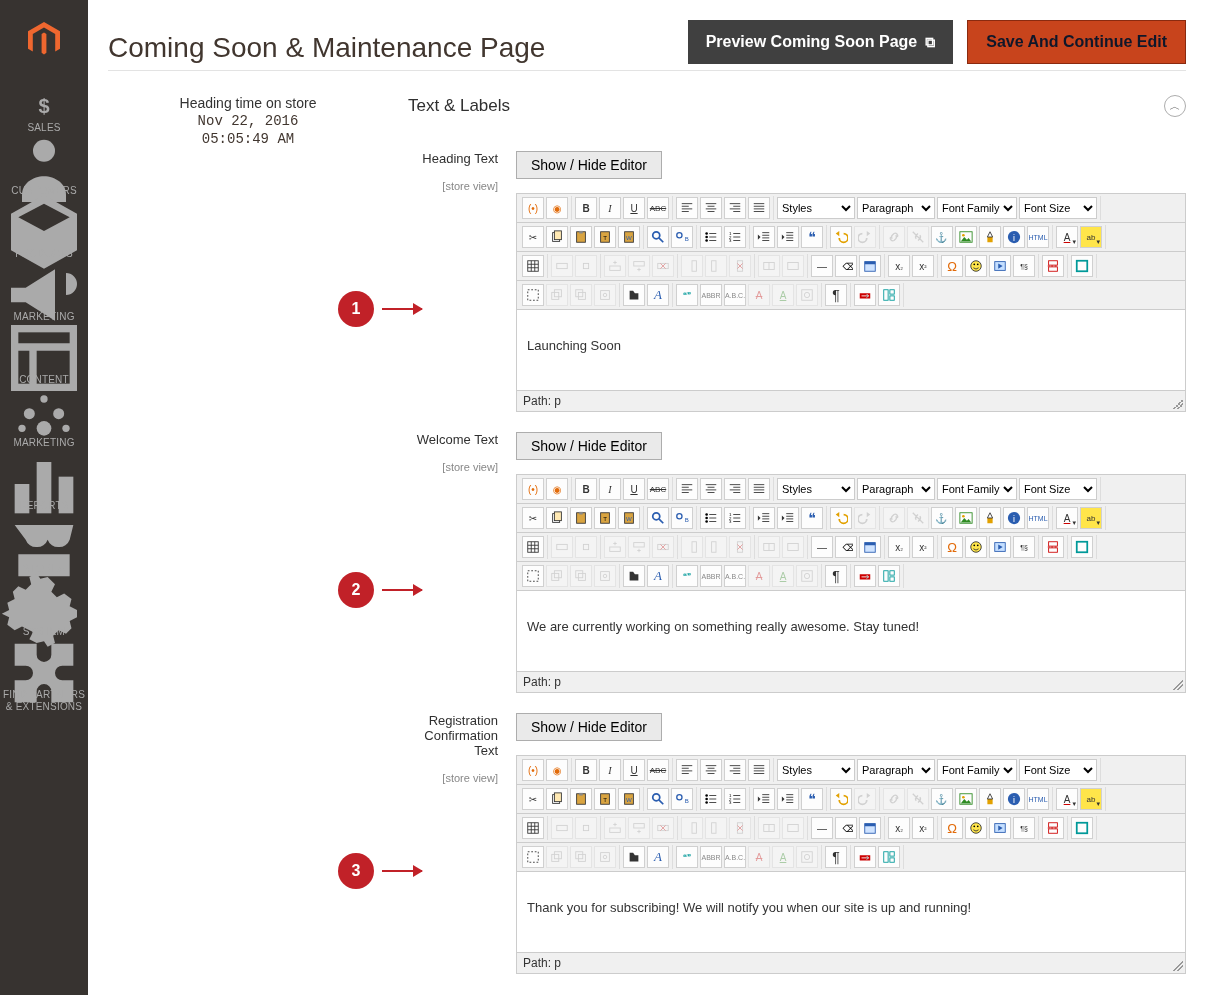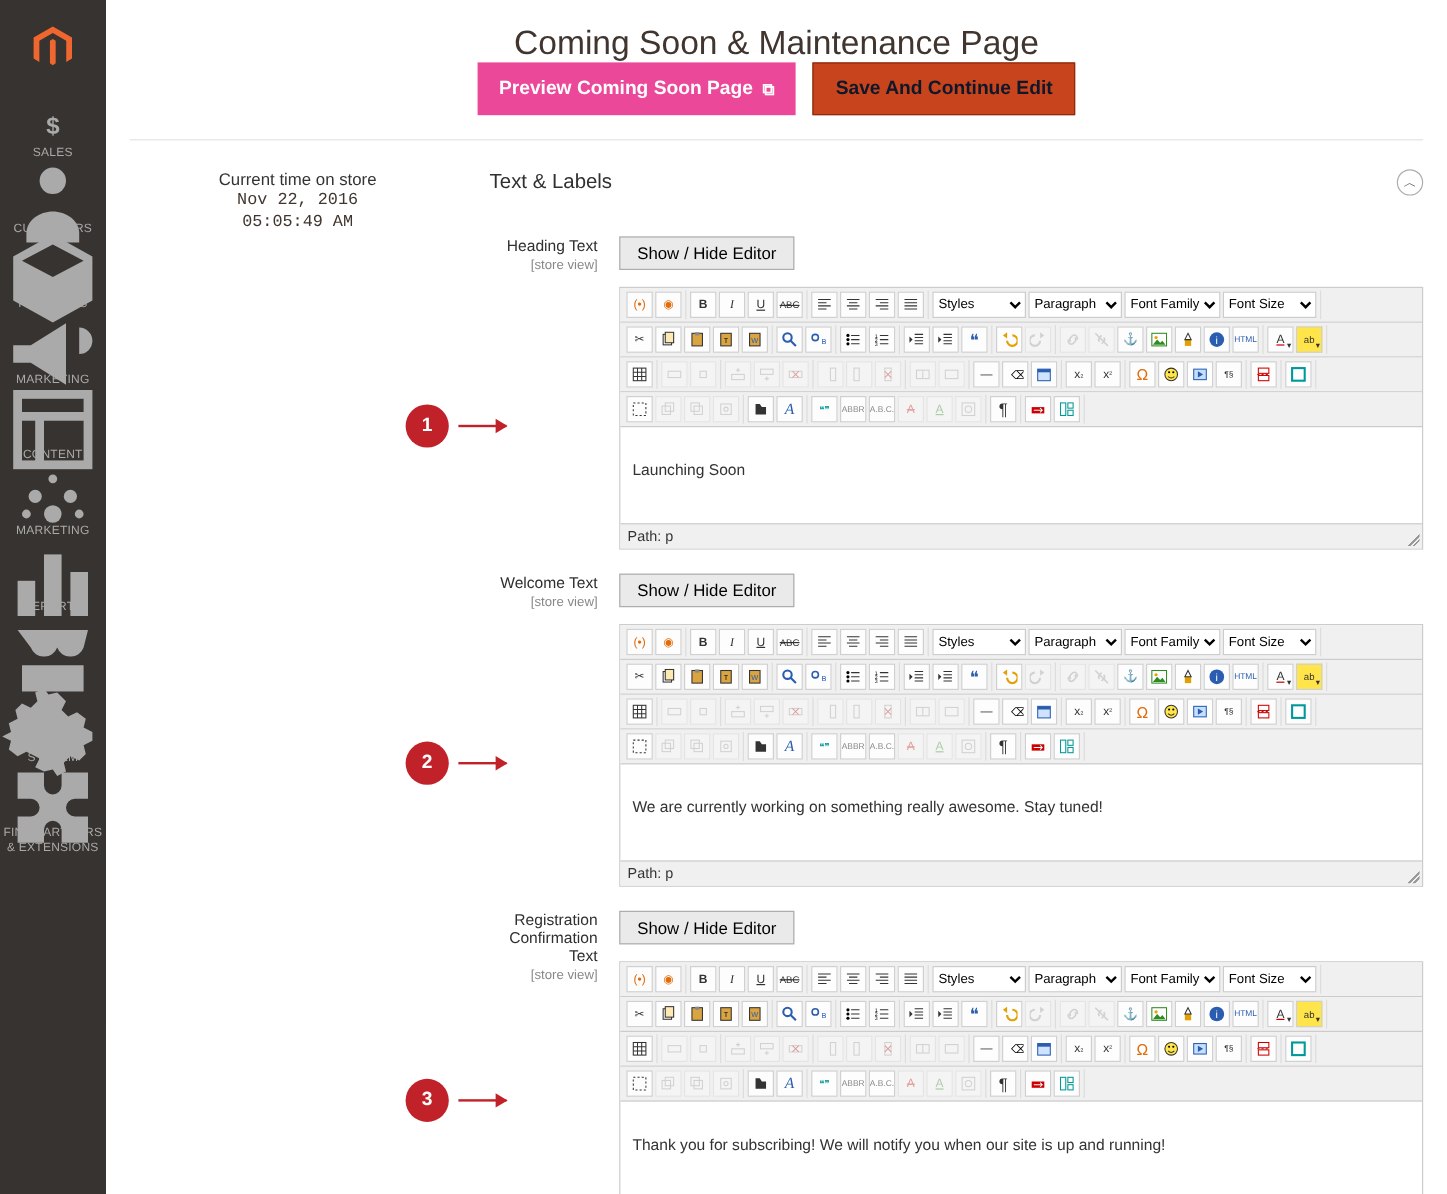--- a/index.html
+++ b/index.html
@@ -9,39 +9,39 @@
 
 .sidebar { width: 88px; background: #373330; color: #aaa; display: flex; flex-direction: column; align-items: center; padding-top: 20px; position: fixed; left:0; top:0; bottom:0; }
 .sidebar-logo { width: 40px; height: 40px; margin-bottom: 24px; display:flex; align-items:center; justify-content:center; }
 .sidebar-logo svg { width: 40px; height: 40px; }
 .nav-item { width: 100%; text-align: center; padding: 10px 0 14px 0; cursor: pointer; }
 .nav-icon { height: 24px; display: flex; align-items: center; justify-content: center; margin-bottom: 4px; color: #aaa; }
 .nav-label { font-size: 10px; letter-spacing: .2px; color: #aaa; }
 
 
 .main { margin-left: 88px; flex: 1; padding: 0 20px 40px 20px; }
-.header { display: flex; align-items: center; justify-content: space-between; padding: 20px 0 20px 0; border-bottom: 1px solid #e3e3e3; flex-direction: column; }
+.header { display: flex; align-items: flex-end; justify-content: space-between; padding: 20px 0 6px 0; border-bottom: 1px solid #e3e3e3; }
 .page-title { font-size: 28px; font-weight: 300; color: #41362f; }
 .header-actions { display: flex; gap: 14px; }
 .btn { font-size: 16px; font-weight: 600; padding: 12px 18px; border: none; cursor: pointer; display:inline-flex; align-items:center; gap:8px; }
-.btn-preview { background: #ec4899; color: #fff; }
+.btn-preview { background: #404040; color: #fff; }
 .btn-save { background: #c8441c; color: #0f172a; border:1px solid #8a2a0f; }
 .btn-small { background: #eaeaea; border: 1px solid #adadad; padding: 5px 14px; font-size: 14px; font-weight: 400; cursor: pointer; }
 
 .content-grid { display: grid; grid-template-columns: 280px 1fr; gap: 20px; margin-top: 10px; }
 .side-info { text-align: center; padding-top: 14px; color: #333; }
 .side-info .lbl { font-size: 14px; }
 .side-info .mono { font-family: 'Courier New', monospace; font-size: 14px; margin-top: 2px; color: #41362f; }
 
 .section-title { font-size: 17px; color: #303030; padding: 14px 0; border-bottom: none; display:flex; justify-content:space-between; align-items:center; }
 .collapse-icon { width:22px; height:22px; border:1px solid #adadad; border-radius:50%; display:flex; align-items:center; justify-content:center; font-size:11px; color:#666; }
 
 .field-row { display: grid; grid-template-columns: 90px 1fr; gap: 18px; margin-top: 20px; position: relative; }
 .field-label { text-align: right; font-size: 13px; color: #303030; }
-.field-scope { display:block; font-size: 11px; color: #888; margin-top:3px; }
+.field-scope { display:block; font-size: 11px; color: #888; margin-top:14px; }
 .field-body { }
 
 .annot { position:absolute; left:-70px; display:flex; align-items:center; gap:8px; }
 .annot-circle { width:36px; height:36px; border-radius:50%; background:#c12128; color:#fff; display:flex; align-items:center; justify-content:center; font-weight:700; font-size:16px; }
 .annot-arrow { width:40px; height:2px; background:#c12128; position:relative; }
 .annot-arrow:after { content:''; position:absolute; right:-1px; top:-5px; border-left:10px solid #c12128; border-top:6px solid transparent; border-bottom:6px solid transparent; }
 
 
 .editor-wrap { border: 1px solid #ccc; margin-top: 14px; background: #fff; }
 .toolbar { display:flex; flex-wrap:wrap; border-bottom:1px solid #ccc; padding:2px; background:#f0f0f0; }
@@ -171,21 +171,21 @@
         <button class="btn btn-preview">
             <span>Preview Coming Soon Page</span>
             <span style="font-size:14px;">⧉</span>
           </button>
         <button class="btn btn-save">Save And Continue Edit</button>
       </div>
     </div>
 
     <div class="content-grid">
       <div class="side-info">
-        <div class="lbl">Current time on store</div>
+        <div class="lbl">Heading time on store</div>
         <div class="mono">Nov 22, 2016</div>
         <div class="mono">05:05:49 AM</div>
       </div>
 
       <div>
         <div class="section-title">
           <span>Text &amp; Labels</span>
           <span class="collapse-icon">︿</span>
         </div>
 

